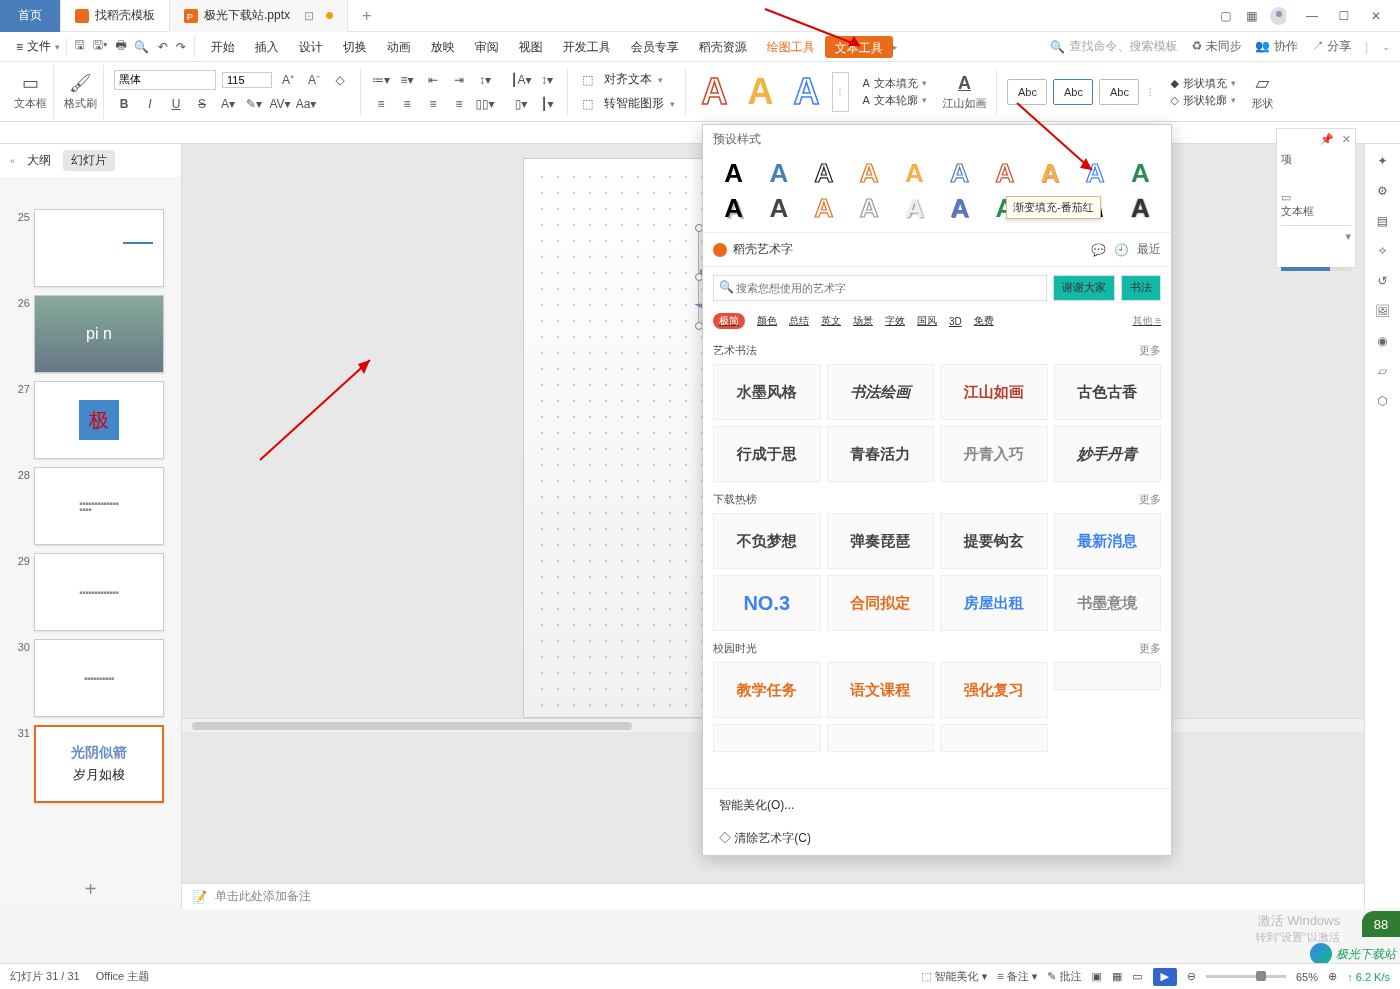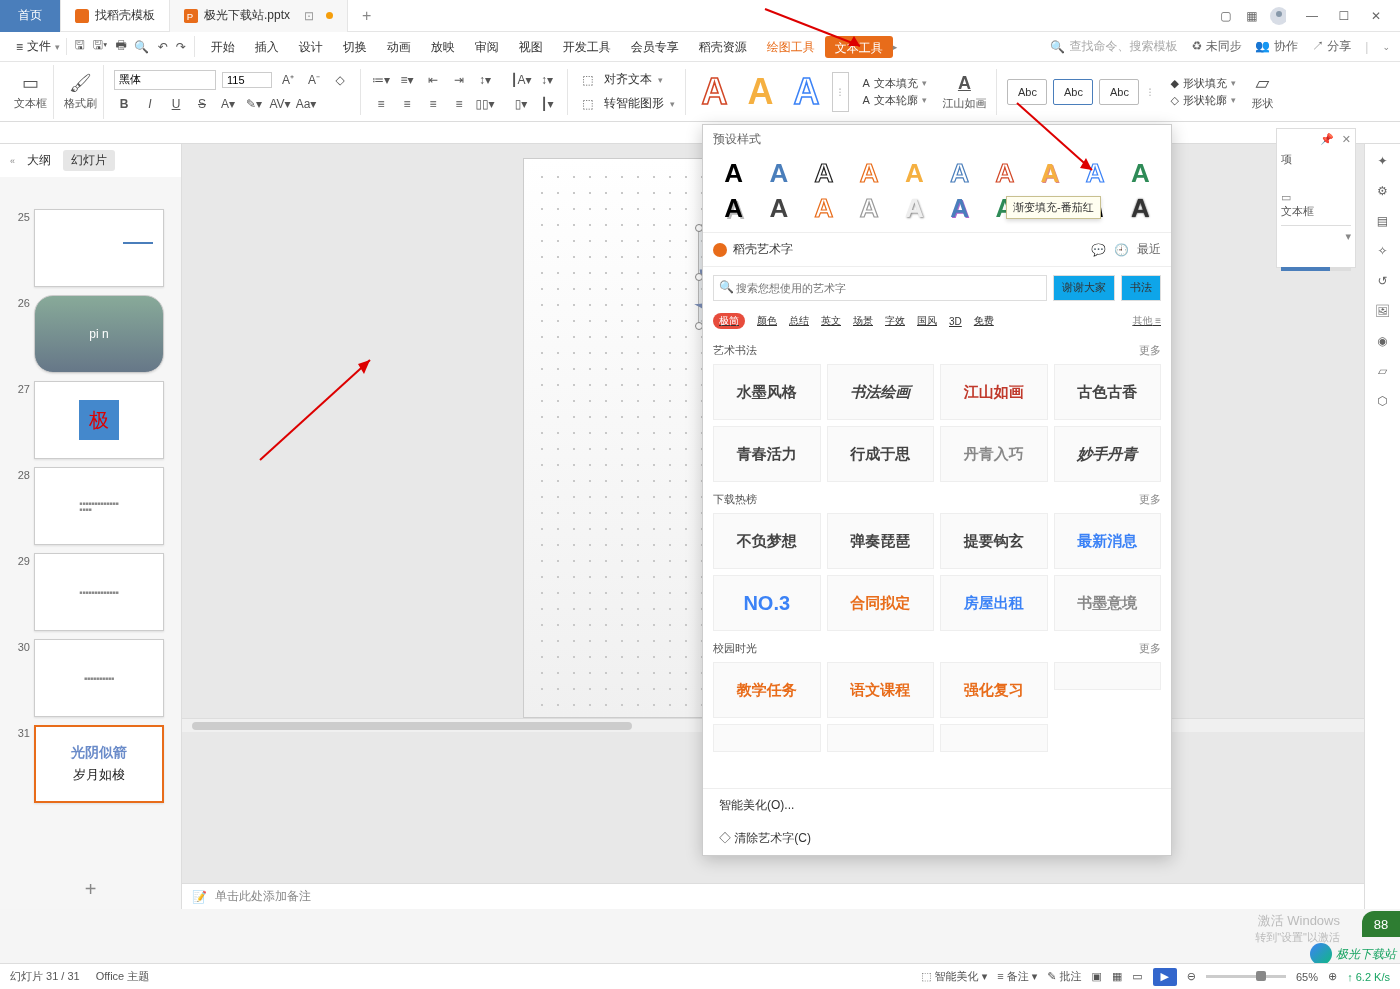--- a/index.html
+++ b/index.html
@@ -86,21 +86,21 @@
 
 .dropdown { position: absolute; left: 702px; top: 124px; width: 470px; height: 732px; background: #fff; border: 1px solid #ccc; box-shadow: 0 4px 16px rgba(0,0,0,0.2); z-index: 50; display: flex; flex-direction: column; }
 .dropdown .sec-title { padding: 6px 10px; color: #666; font-size: 12px; }
 .preset-grid { display: grid; grid-template-columns: repeat(10, 1fr); gap: 4px; padding: 4px 10px 8px; }
 .preset-grid .pa { font-size: 26px; font-weight: bold; text-align: center; cursor: pointer; }
 .docer-bar { display: flex; align-items: center; padding: 8px 10px; gap: 6px; border-top: 1px solid #eee; border-bottom: 1px solid #eee; }
 .docer-ico { width: 14px; height: 14px; background: #e86c1a; border-radius: 50%; }
 .docer-bar .right { margin-left: auto; display: flex; align-items: center; gap: 8px; color: #666; }
 .search-row { display: flex; gap: 6px; padding: 8px 10px; }
 .search-row input { flex: 1; height: 26px; border: 1px solid #ddd; padding: 0 24px 0 8px; font-size: 11px; }
-.search-row .pill { border: 1px solid #ddd; padding: 4px 8px; font-size: 11px; cursor: pointer; background: #0ea5e9; }
+.search-row .pill { border: 1px solid #ddd; padding: 4px 8px; font-size: 11px; cursor: pointer; background: #14b8a6; }
 .cat-row { display: flex; align-items: center; gap: 12px; padding: 4px 10px 8px; font-size: 10px; text-decoration: underline; }
 .cat-row .active { background: #e74c3c; color: #fff; padding: 1px 6px; border-radius: 8px; }
 .cat-row .more { margin-left: auto; color: #888; }
 .section-head { display: flex; align-items: flex-start; padding: 6px 10px 2px; font-size: 11px; color: #555; }
 .section-head .more { margin-left: auto; color: #888; }
 .art-grid { display: grid; grid-template-columns: repeat(4, 1fr); gap: 6px; padding: 4px 10px; }
 .art-item { height: 56px; border: 1px solid #eee; display: flex; align-items: center; justify-content: center; font-size: 15px; color: #444; background: #fafafa; font-weight: bold; }
 .dropdown .footer { margin-top: auto; border-top: 1px solid #eee; }
 .dropdown .footer .frow { padding: 8px 16px; cursor: pointer; }
 
@@ -345,21 +345,21 @@
           <div class="thumb tiny"></div>
         </div>
       <div class="thumb-row">
           <span class="thumb-num">25</span>
           <div class="thumb">
             <div style="position:absolute;right:10px;top:32px;width:30px;height:2px;background:#4a7ebb;"></div>
           </div>
         </div>
       <div class="thumb-row">
           <span class="thumb-num">26</span>
-          <div class="thumb" style="background:linear-gradient(#8a9,#678);color:#fff;font-size:12px;border-radius:19px;">
+          <div class="thumb" style="background:linear-gradient(#8a9,#678);color:#fff;font-size:16px;">
             <span>pi     n</span>
           </div>
         </div>
       <div class="thumb-row">
           <span class="thumb-num">27</span>
           <div class="thumb">
             <div style="width:40px;height:40px;background:#48c;color:#d00;font-size:20px;display:flex;align-items:center;justify-content:center;">
               <span>极</span>
             </div>
           </div>
@@ -493,22 +493,22 @@
 
   <div class="section-head">
       <span>艺术书法</span>
       <span class="more">更多</span>
     </div>
   <div class="art-grid">
     <div class="art-item" style="font-family:cursive;">水墨风格</div>
     <div class="art-item" style="font-style:italic;">书法绘画</div>
     <div class="art-item" style="color:#c0392b;">江山如画</div>
     <div class="art-item">古色古香</div>
+    <div class="art-item">行成于思</div>
     <div class="art-item">青春活力</div>
-    <div class="art-item">行成于思</div>
     <div class="art-item" style="color:#888;">丹青入巧</div>
     <div class="art-item" style="font-style:italic;">妙手丹青</div>
   </div>
 
   <div class="section-head">
       <span>下载热榜</span>
       <span class="more">更多</span>
     </div>
   <div class="art-grid">
     <div class="art-item">不负梦想</div>

